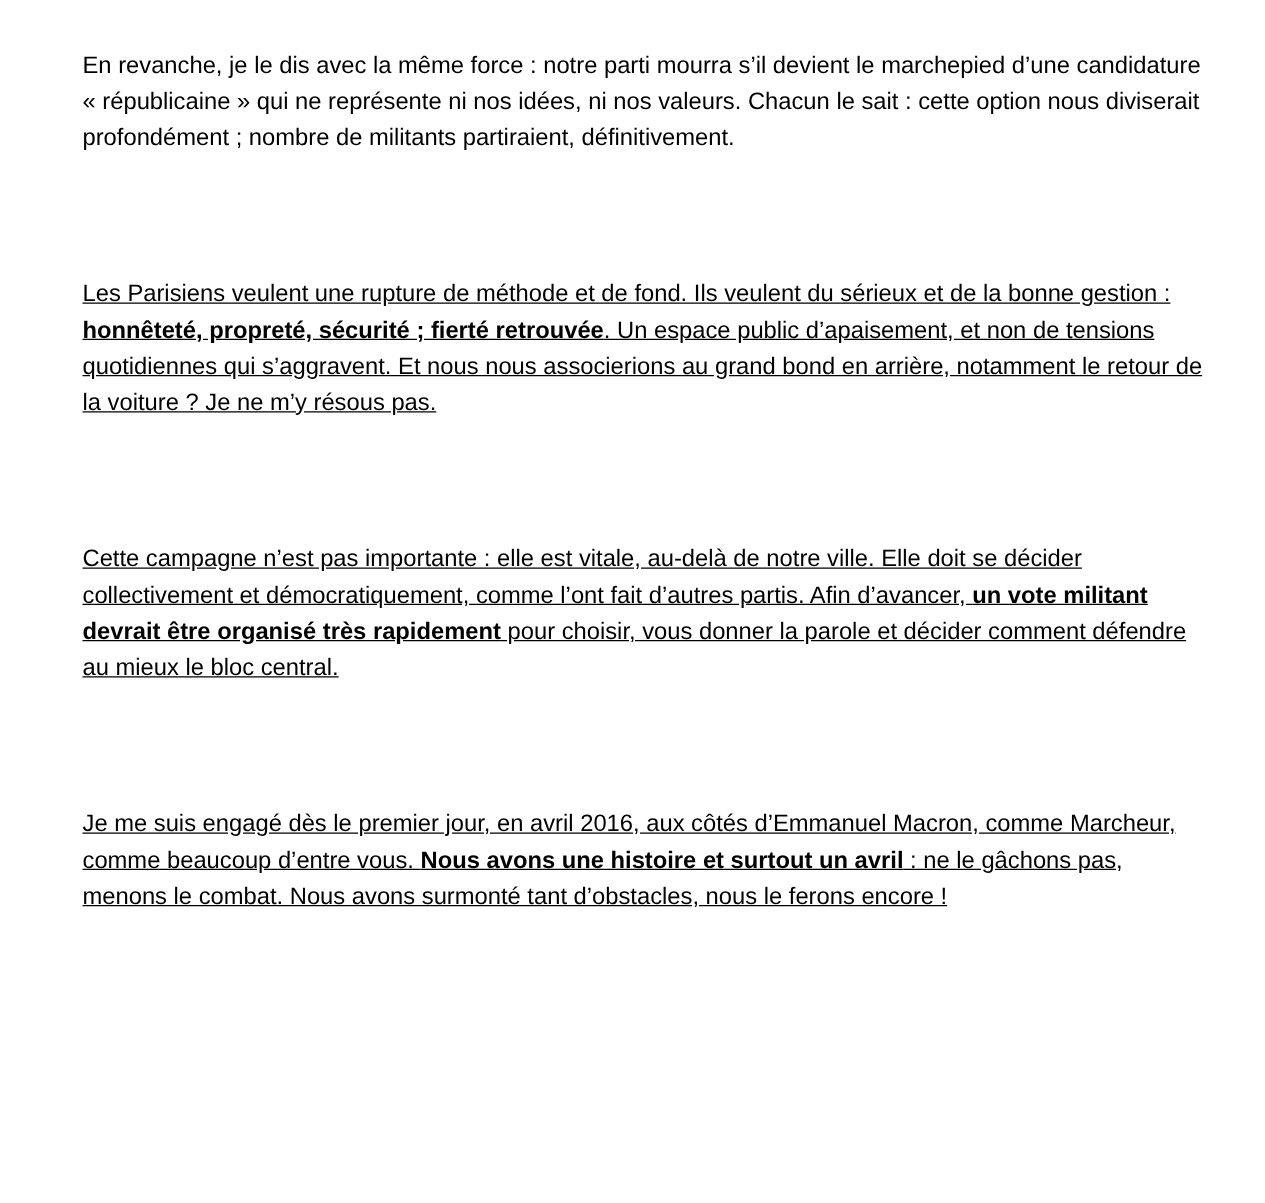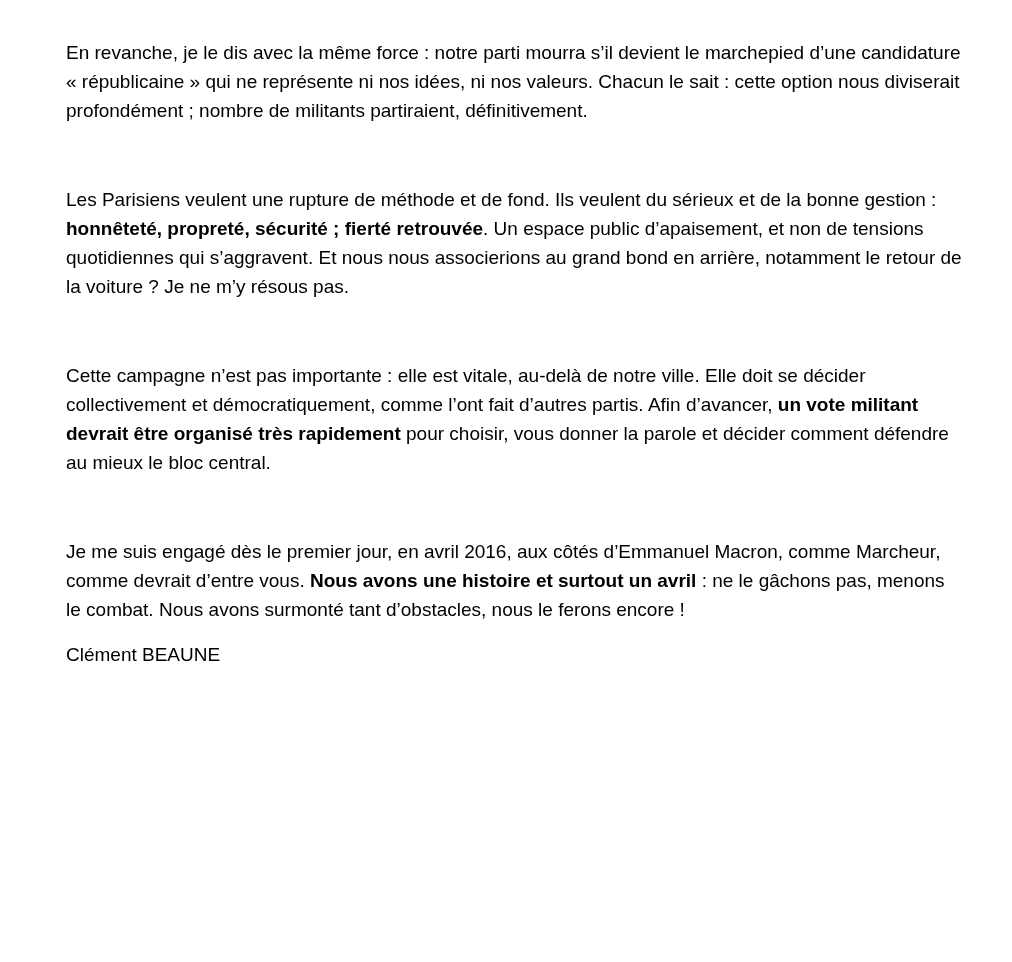--- a/index.html
+++ b/index.html
@@ -26,39 +26,39 @@
   }
   p.para {
     margin: 0 0 16px 0;
     font-size: 19px;
     line-height: 29px;
     font-weight: 400;
     color: #000000;
     text-align: left;
   }
   p.para.gap-before {
-    margin-top: 60px;
+    margin-top: 96px;
+    text-decoration: underline;
   }
   .b {
     font-weight: 700;
   }
 </style>
 </head>
 <body>
 
 <div class="page">
   <div class="doc">
 
     <p class="para"><span>En revanche, je le dis avec la même force : notre parti mourra s’il devient le marchepied d’une candidature « républicaine » qui ne représente ni nos idées, ni nos valeurs. Chacun le sait : cette option nous diviserait profondément ; nombre de militants partiraient, définitivement.</span></p>
 
     <p class="para gap-before"><span>Les Parisiens veulent une rupture de méthode et de fond. Ils veulent du sérieux et de la bonne gestion : </span><span class="b">honnêteté, propreté, sécurité ; fierté retrouvée</span><span>. Un espace public d’apaisement, et non de tensions quotidiennes qui s’aggravent. Et nous nous associerions au grand bond en arrière, notamment le retour de la voiture ? Je ne m’y résous pas.</span></p>
 
 
 
     <p class="para gap-before"><span>Cette campagne n’est pas importante : elle est vitale, au-delà de notre ville. Elle doit se décider collectivement et démocratiquement, comme l’ont fait d’autres partis. Afin d’avancer, </span><span class="b">un vote militant devrait être organisé très rapidement</span><span> pour choisir, vous donner la parole et décider comment défendre au mieux le bloc central.</span></p>
 
-    <p class="para gap-before"><span>Je me suis engagé dès le premier jour, en avril 2016, aux côtés d’Emmanuel Macron, comme Marcheur, comme devrait d’entre vous. </span><span class="b">Nous avons une histoire et surtout un avril</span><span> : ne le gâchons pas, menons le combat. Nous avons surmonté tant d’obstacles, nous le ferons encore !</span></p>
+    <p class="para gap-before"><span>Je me suis engagé dès le premier jour, en avril 2016, aux côtés d’Emmanuel Macron, comme Marcheur, comme beaucoup d’entre vous. </span><span class="b">Nous avons une histoire et surtout un avril</span><span> : ne le gâchons pas, menons le combat. Nous avons surmonté tant d’obstacles, nous le ferons encore !</span></p>
 
 
-    <p class="para"><span>Clément BEAUNE</span></p>
 
   </div>
 </div>
 
 </body></html>

